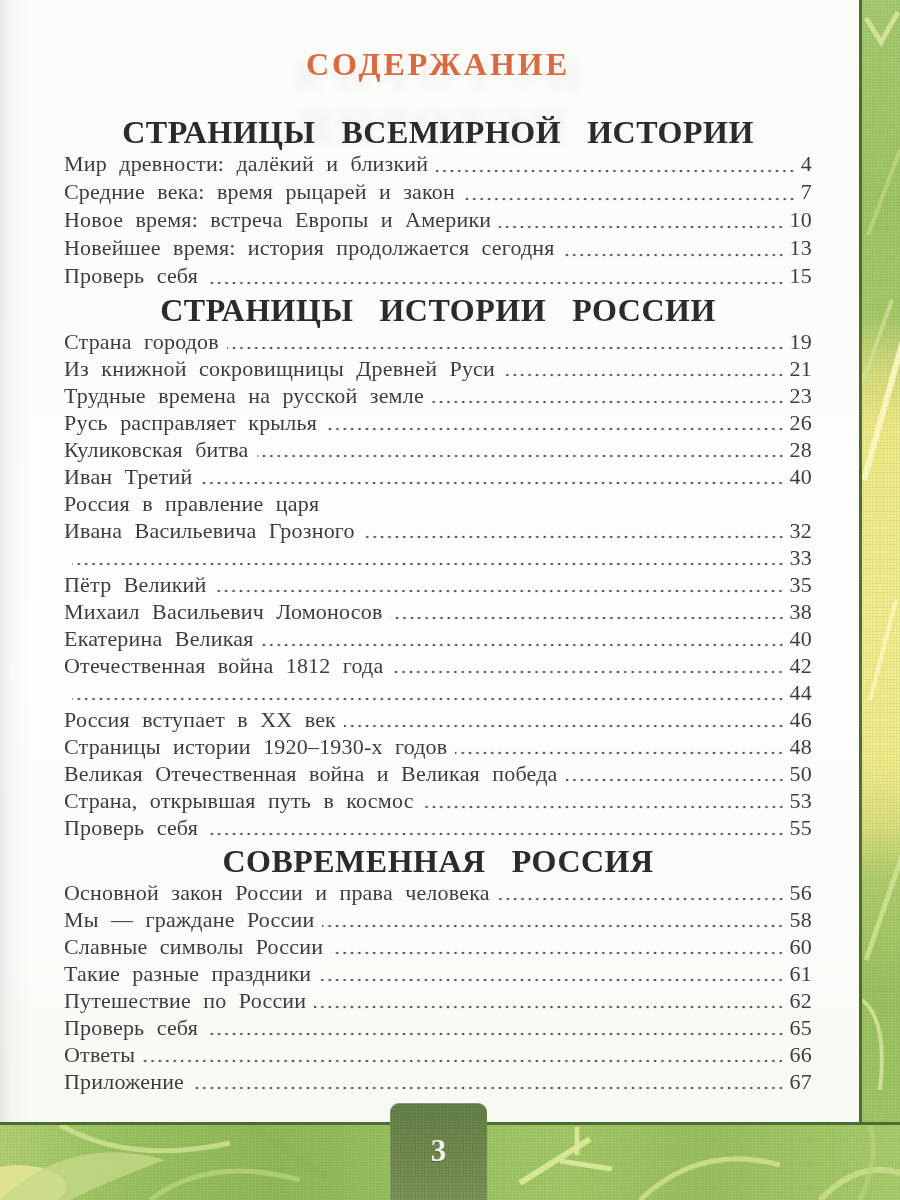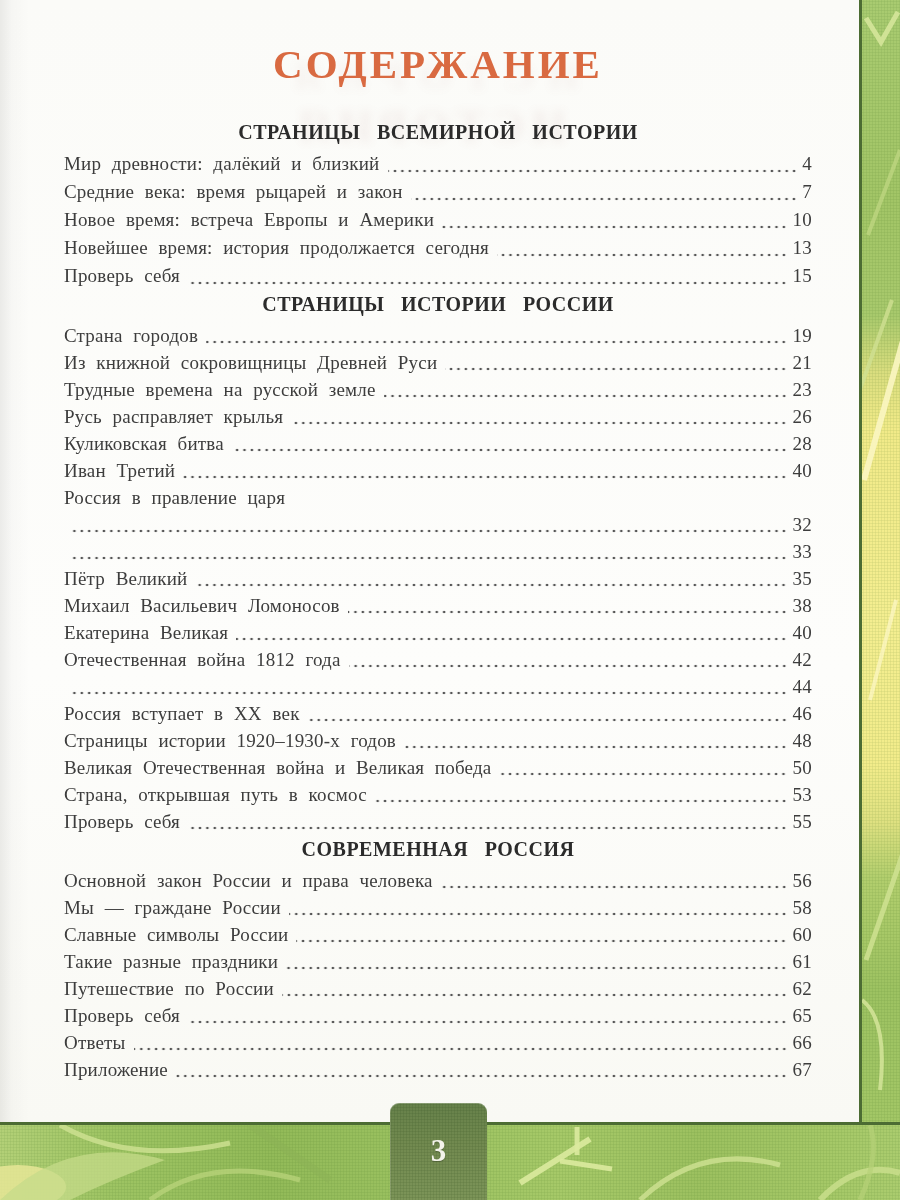--- a/index.html
+++ b/index.html
@@ -71,43 +71,43 @@
     color:rgba(175,125,120,0.35);
   }
   .ghost-1 { top:52px;  font-size:40px; opacity:0.22; letter-spacing:14px; }
   .ghost-2 { top:100px; font-size:46px; opacity:0.30; letter-spacing:6px; }
 
   .title {
     position:relative;
     margin:0 0 34px 0;
     height:40px; line-height:40px;
     text-align:center;
-    font-size:41px; font-weight:bold;
+    font-size:32px; font-weight:bold;
     letter-spacing:3px; word-spacing:6px;
     color:var(--title-color,#d96a41);
   }
 
   .section-heading {
     position:relative;
     margin:0 0 4px 0;
     height:28px; line-height:28px;
     text-align:center;
-    font-size:20px; font-weight:bold;
+    font-size:32px; font-weight:bold;
     letter-spacing:0.5px; word-spacing:0.55em;
     color:var(--heading-color,#2b2b2b);
   }
-  .section + .section .section-heading { margin-top:0; }
+  .section + .section .section-heading { margin-top:6px; }
 
   .rows { position:relative; }
   .sec-0 .row { height:28px; }
   .sec-1 .row, .sec-2 .row { height:27px; }
 
   .row {
     display:flex; align-items:baseline;
-    font-size:19px; line-height:27px;
+    font-size:22px; line-height:27px;
     letter-spacing:0.2px; word-spacing:0.30em;
     color:var(--body-color,#3d3d3d);
   }
   .entry-text { white-space:nowrap; }
   .leader {
     flex:1 1 auto;
     align-self:flex-end;
     height:6px;
     margin:0 5px 4px 8px;
     min-width:18px;
@@ -244,20 +244,21 @@
             </div>
             <div class="row">
               <span class="entry-text">Иван Третий</span>
               <span class="leader"></span>
               <span class="entry-page">40</span>
             </div>
             <div class="row">
               <span class="entry-text">Россия в правление царя</span>
             </div>
             <div class="row">
+              <span class="entry-text">Ивана Васильевича Грозного</span>
               <span class="leader"></span>
               <span class="entry-page">32</span>
             </div>
             <div class="row">
               <span class="leader"></span>
               <span class="entry-page">33</span>
             </div>
             <div class="row">
               <span class="entry-text">Пётр Великий</span>
               <span class="leader"></span>

